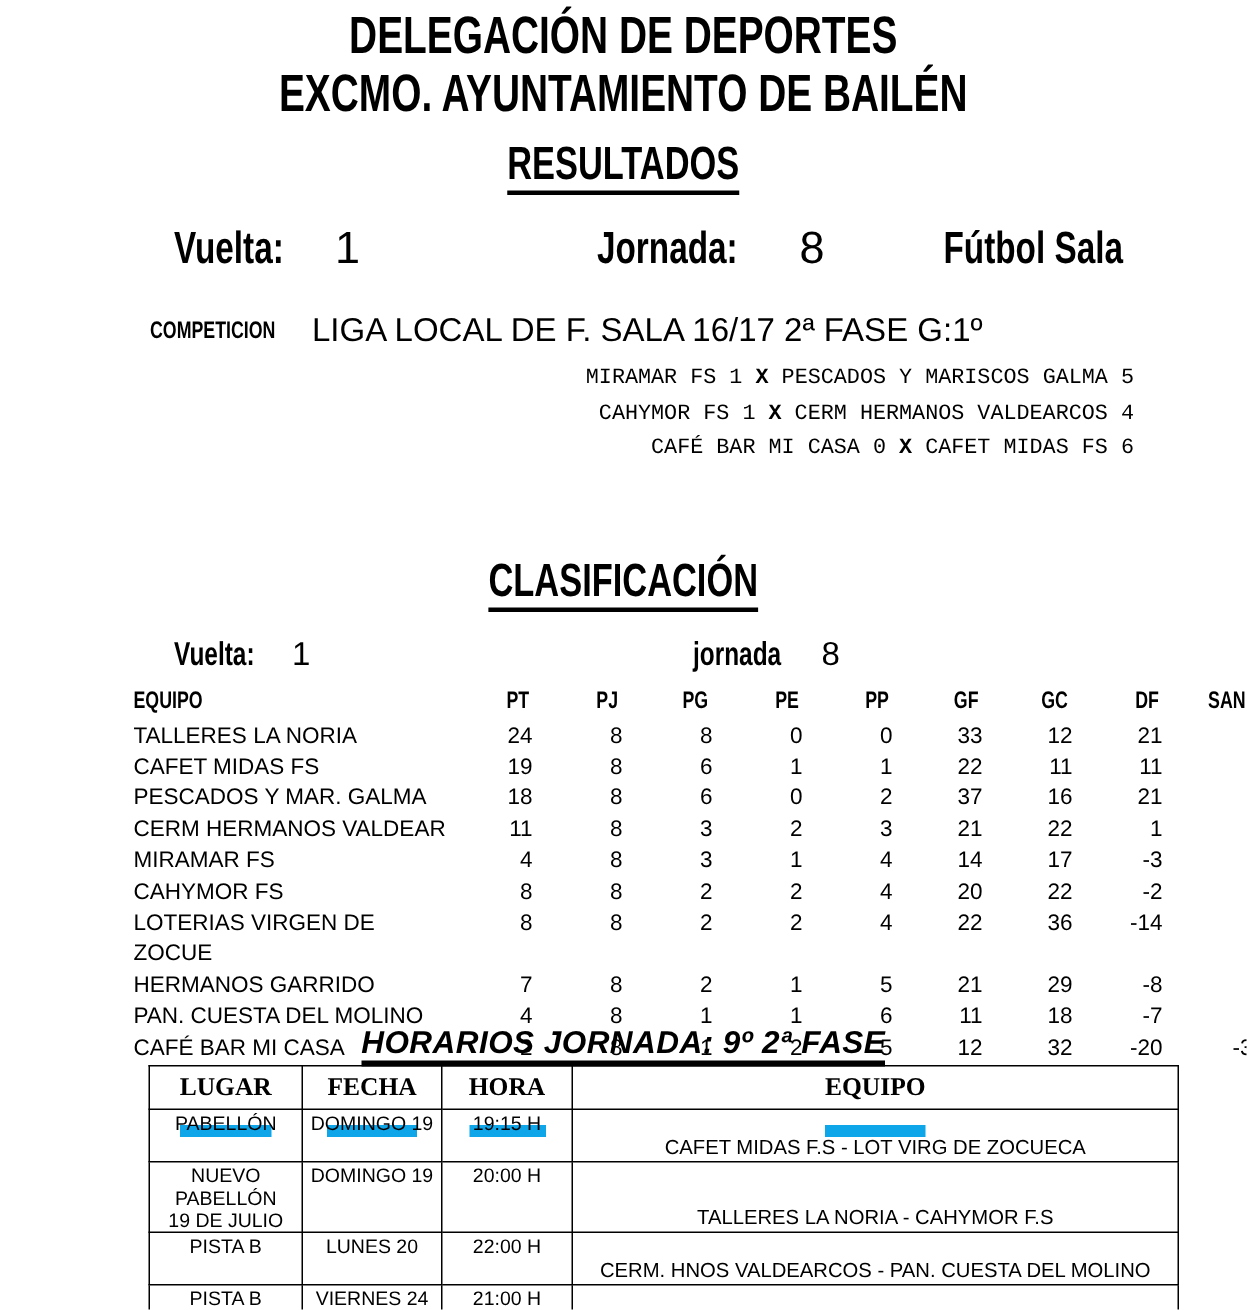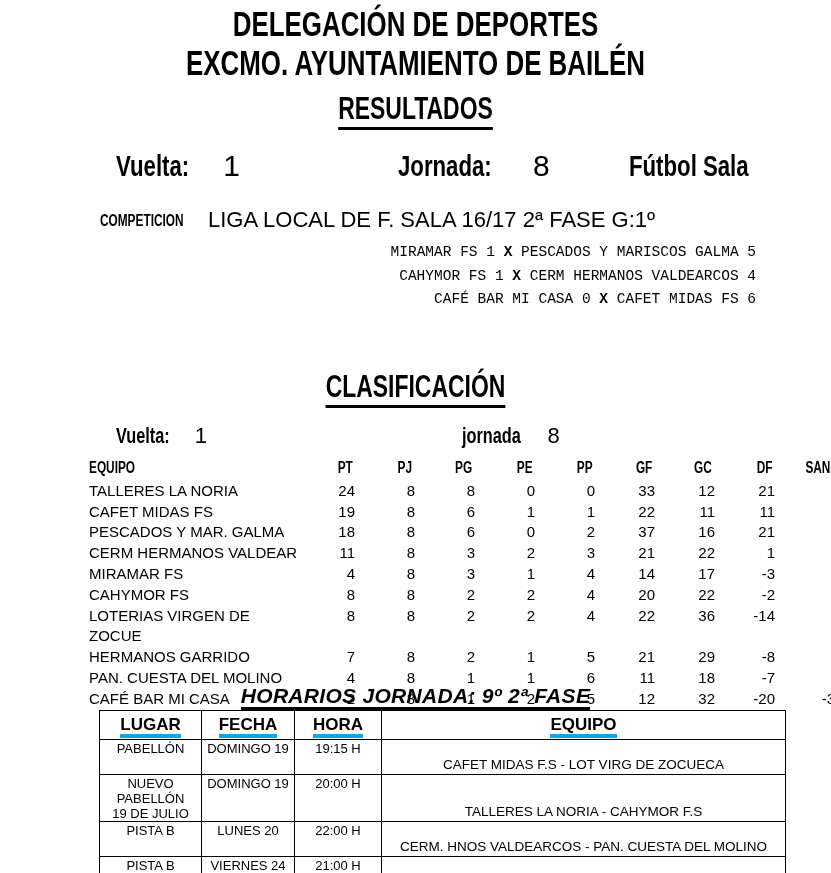--- a/index.html
+++ b/index.html
@@ -180,22 +180,23 @@
   }
   #schedule thead th {
     height: 28px;
     text-align: center;
     vertical-align: middle;
     font-family: "Liberation Sans", sans-serif;
     font-weight: bold;
     font-size: 17px;
   }
   #schedule thead th > span {
-    border-bottom: 4px solid #0ea5e9;
-    padding-bottom: 0px;
+    border-bottom: 8px solid #0ea5e9;
+    padding-bottom: 16px;
+    font-family: Liberation Serif, serif;
   }
   #schedule tbody td {
     font-family: Liberation Sans, sans-serif;
     font-size: 13px;
     line-height: 15px;
     height: 31px;
     vertical-align: top;
     text-align: center;
     padding-top: 1px;
   }

